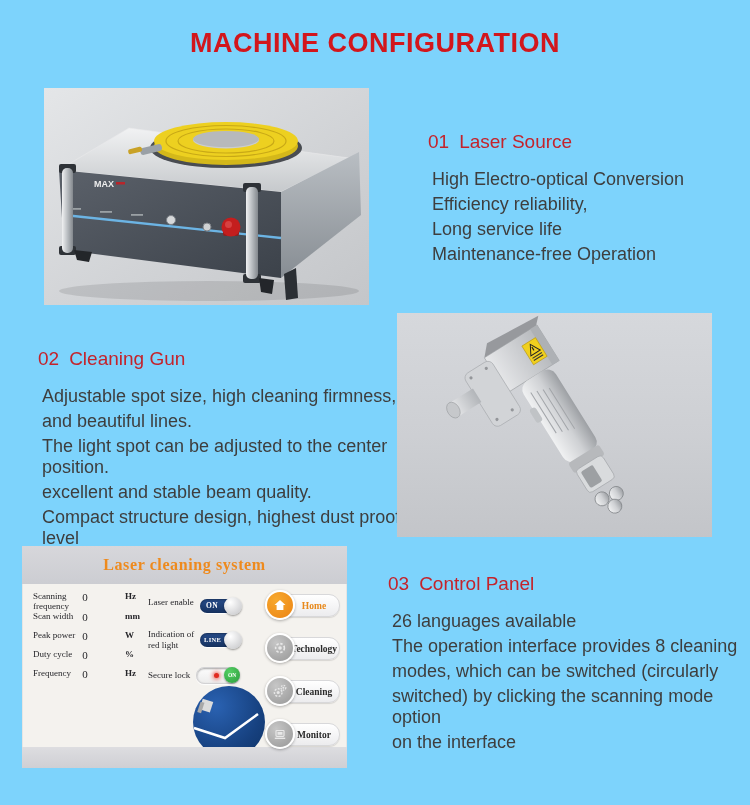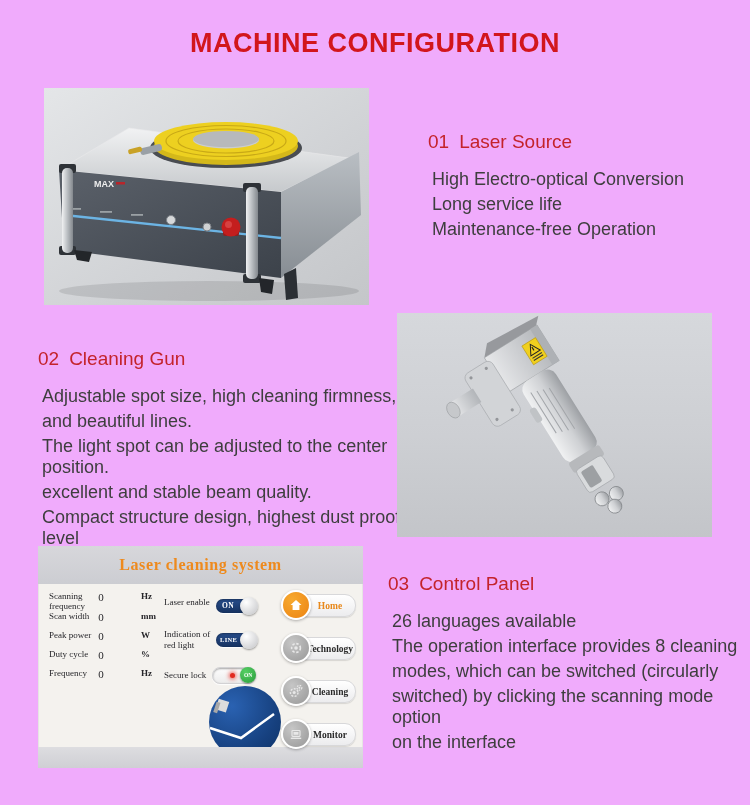--- a/index.html
+++ b/index.html
@@ -1,34 +1,34 @@
 <!DOCTYPE html>
 <html><head>
 <meta charset="utf-8">
 <style>
   html,body{margin:0;padding:0;background:#ffffff;}
-  .page{position:relative;width:750px;height:805px;background:#f0abfc;overflow:hidden;
+  .page{position:relative;width:750px;height:805px;background:#7dd3fc;overflow:hidden;
         font-family:"Liberation Sans", sans-serif;}
   .page-title{position:absolute;top:28px;left:0;width:100%;text-align:center;margin:0;
         font-size:27px;font-weight:bold;letter-spacing:.5px;color:#d2161c;}
   
   .txt{position:absolute;}
   .txt h2{margin:0 0 16px 0;font-size:19px;font-weight:normal;color:#c4232b;line-height:22px;}
   .txt h2 .num{margin-right:10px;}
   .txt .line{margin:4px;font-size:18px;line-height:21px;color:#3e3e3e;}
   .txt-1{left:428px;top:131px;width:310px;}
   .txt-2{left:38px;top:348px;width:390px;}
   .txt-3{left:388px;top:573px;width:355px;}
   
   .fig{position:absolute;}
   .fig-laser{left:44px;top:88px;width:325px;height:217px;}
   .fig-gun{left:397px;top:313px;width:315px;height:224px;}
   .fig svg{display:block;}
   
-  .panel{position:absolute;left:38px;top:546px;width:325px;height:222px;background:#f4f2ee;
+  .panel{position:absolute;left:22px;top:546px;width:325px;height:222px;background:#f4f2ee;
          font-family:"Liberation Serif", serif;box-shadow:inset 0 0 0 1px #e6e5e3;}
   .p-head{position:absolute;top:0;left:0;right:0;height:38px;
           background:linear-gradient(#d7d7db,#cccdd2);display:flex;align-items:center;justify-content:center;}
   .p-head span{font-size:16px;font-weight:bold;color:#ee8a1d;letter-spacing:.6px;}
   .p-foot{position:absolute;left:0;right:0;top:201px;height:21px;z-index:5;
           background:linear-gradient(#dddde0,#cfcfd4);}
   .prow{position:absolute;left:0;width:125px;height:20px;display:flex;align-items:flex-start;}
   .plabel{margin-left:11px;width:44px;font-size:9px;line-height:10px;color:#26262a;}
   .pval{width:16px;text-align:center;font-size:11px;color:#26262a;}
   .punit{margin-left:32px;font-size:9px;color:#26262a;font-weight:bold;}
@@ -137,20 +137,21 @@
       <polygon points="215,190 230,192 228,206 217,204" fill="#23262a"></polygon>
       <polygon points="240,186 252,180 254,210 242,212" fill="#2b2f34"></polygon>
     </svg>
   </div>
 
   <section class="txt txt-1">
     <h2>
       <span class="num">01</span><span>Laser Source</span>
     </h2>
     <p class="line">High Electro-optical Conversion</p>
+    <p class="line">Efficiency reliability,</p>
     <p class="line">Long service life</p>
     <p class="line">Maintenance-free Operation</p>
   </section>
 
   <section class="txt txt-2">
     <h2>
       <span class="num">02</span><span>Cleaning Gun</span>
     </h2>
     <p class="line">Adjustable spot size, high cleaning firmness,</p>
     <p class="line">and beautiful lines.</p>

